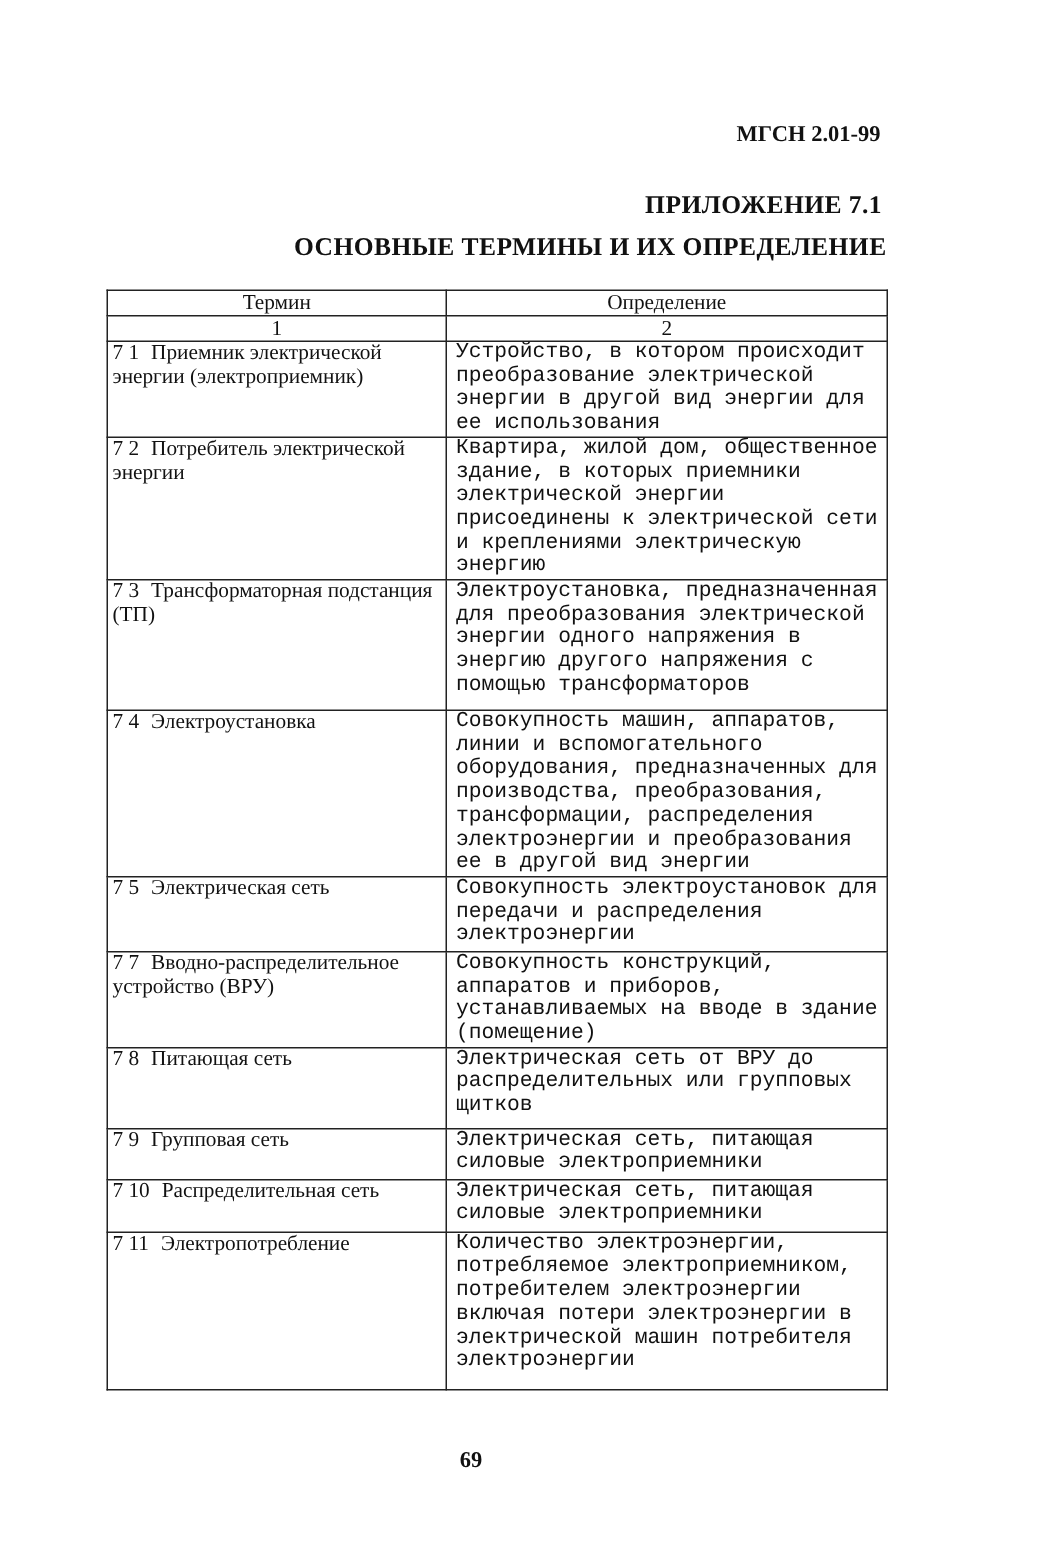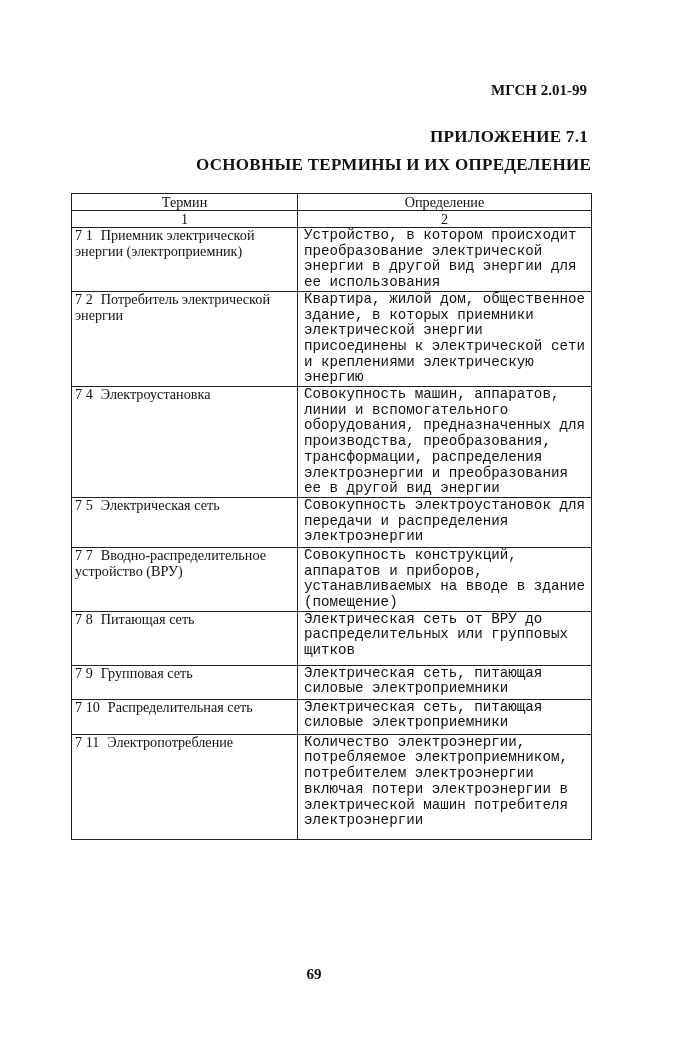--- a/index.html
+++ b/index.html
@@ -43,20 +43,24 @@
       <td>2</td>
     </tr>
   <tr style="height: 56px;">
         <td><span class="term-num">7 1</span><span>Приемник электрической энергии (электроприемник)</span></td>
         <td class="def">Устройство, в котором происходит преобразование электрической энергии в другой вид энергии для ее использования</td>
       </tr>
       <tr style="height: 86px;">
         <td><span class="term-num">7 2</span><span>Потребитель электрической энергии</span></td>
         <td class="def">Квартира, жилой дом, общественное здание, в которых приемники электрической энергии присоединены к электрической сети и креплениями электрическую энергию</td>
       </tr>
+      <tr style="height: 87px;">
+        <td><span class="term-num">7 3</span><span>Трансформаторная подстанция (ТП)</span></td>
+        <td class="def">Электроустановка, предназначенная для преобразования электрической энергии одного напряжения в энергию другого напряжения с помощью трансформаторов</td>
+      </tr>
       <tr style="height: 108px;">
         <td><span class="term-num">7 4</span><span>Электроустановка</span></td>
         <td class="def">Совокупность машин, аппаратов, линии и вспомогательного оборудования, предназначенных для производства, преобразования, трансформации, распределения электроэнергии и преобразования ее в другой вид энергии</td>
       </tr>
       <tr style="height: 50px;">
         <td><span class="term-num">7 5</span><span>Электрическая сеть</span></td>
         <td class="def">Совокупность электроустановок для передачи и распределения электроэнергии</td>
       </tr>
       <tr style="height: 54px;">
         <td><span class="term-num">7 7</span><span>Вводно-распределительное устройство (ВРУ)</span></td>

